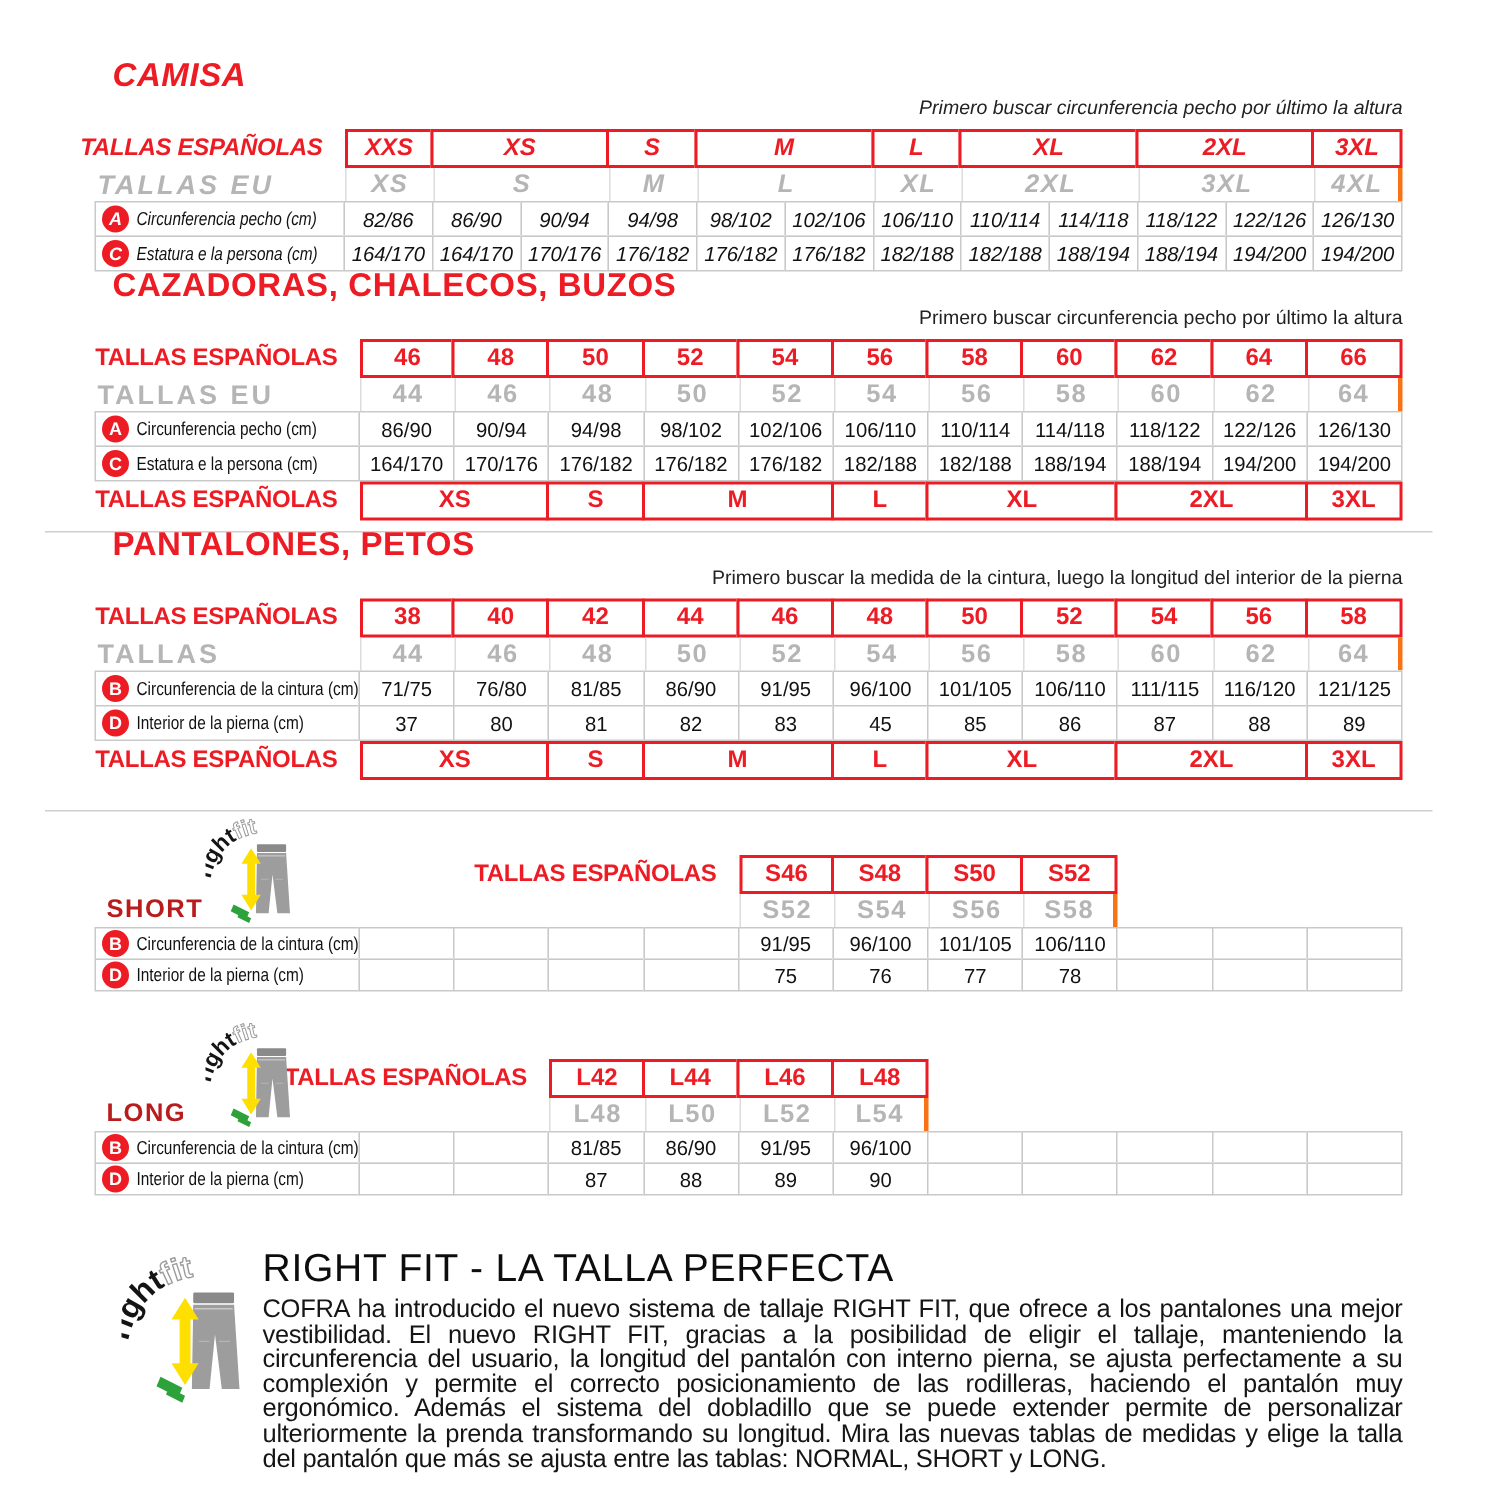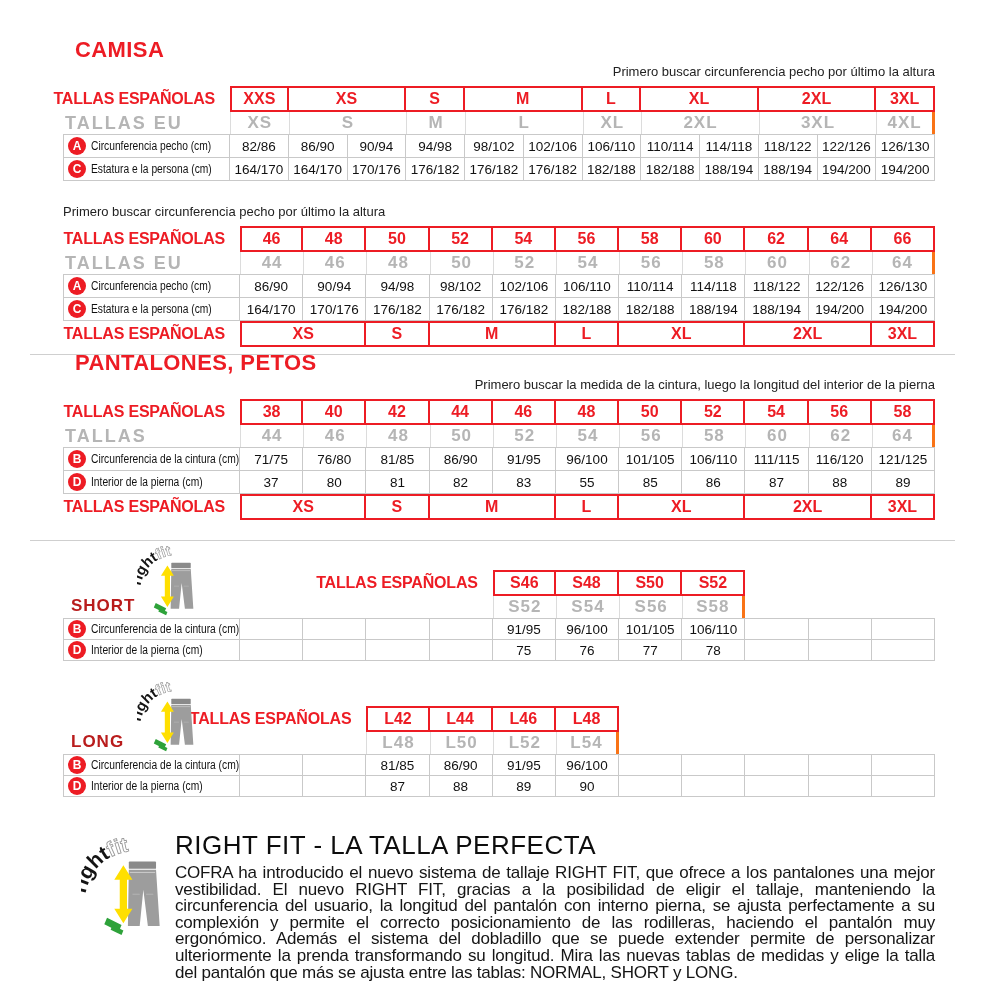--- a/index.html
+++ b/index.html
@@ -1,21 +1,21 @@
 <!DOCTYPE html>
 <html><head>
 <meta charset="utf-8">
 <style>
   html,body{margin:0;padding:0;background:#fff;}
   .page{position:relative;width:1000px;height:1000px;background:#fff;overflow:hidden;
         font-family:"Liberation Sans","DejaVu Sans",sans-serif;color:#111;}
   :root{--red:#ed1c24;--gray:#b5b5b5;--line:#c9c9c9;}
 
   .size-section{position:absolute;left:63px;width:872px;}
-  #sec-camisa{top:56px;}
+  #sec-camisa{top:56px;font-style:italic;}
   #sec-cazadoras{top:196px;}
   #sec-pantalones{top:369px;}
   #sec-short{top:552px;height:114px;}
   #sec-long{top:688px;height:114px;}
   #sec-rightfit{top:830px;}
 
   .divider{position:absolute;left:30px;width:925px;height:1px;background:#cfcfcf;}
   #div1{top:354px;}
   #div2{top:540px;}
 
@@ -153,20 +153,21 @@
           <div class="cell">188/194</div>
           <div class="cell">188/194</div>
           <div class="cell">194/200</div>
           <div class="cell">194/200</div>
         </div>
       </div>
   </section>
 
   <section class="size-section" id="sec-cazadoras">
     <div class="sec-head">
+      <h2 class="sec-title">CAZADORAS, CHALECOS, BUZOS</h2>
       <div class="sec-note">Primero buscar circunferencia pecho por último la altura</div>
     </div>
     <div class="tbl" id="tbl-cazadoras">
         <div class="row hdr-es">
           <div class="lbl-es">TALLAS ESPAÑOLAS</div>
           <div class="box-es">46</div>
           <div class="box-es">48</div>
           <div class="box-es">50</div>
           <div class="box-es">52</div>
           <div class="box-es">54</div>
@@ -294,21 +295,21 @@
         <div class="row vals">
           <div class="lbl-row">
             <div class="badge">D</div>
             <div class="lbl-text">Interior de la pierna (cm)</div>
           </div>
           <div class="cell">37</div>
           <div class="cell">80</div>
           <div class="cell">81</div>
           <div class="cell">82</div>
           <div class="cell">83</div>
-          <div class="cell">55</div>
+          <div class="cell">45</div>
           <div class="cell">85</div>
           <div class="cell">86</div>
           <div class="cell">87</div>
           <div class="cell">88</div>
           <div class="cell">89</div>
         </div>
         <div class="row hdr-es bottom">
           <div class="lbl-es">TALLAS ESPAÑOLAS</div>
           <div class="box-es" style="grid-column: span 2;">XS</div>
           <div class="box-es">S</div>

